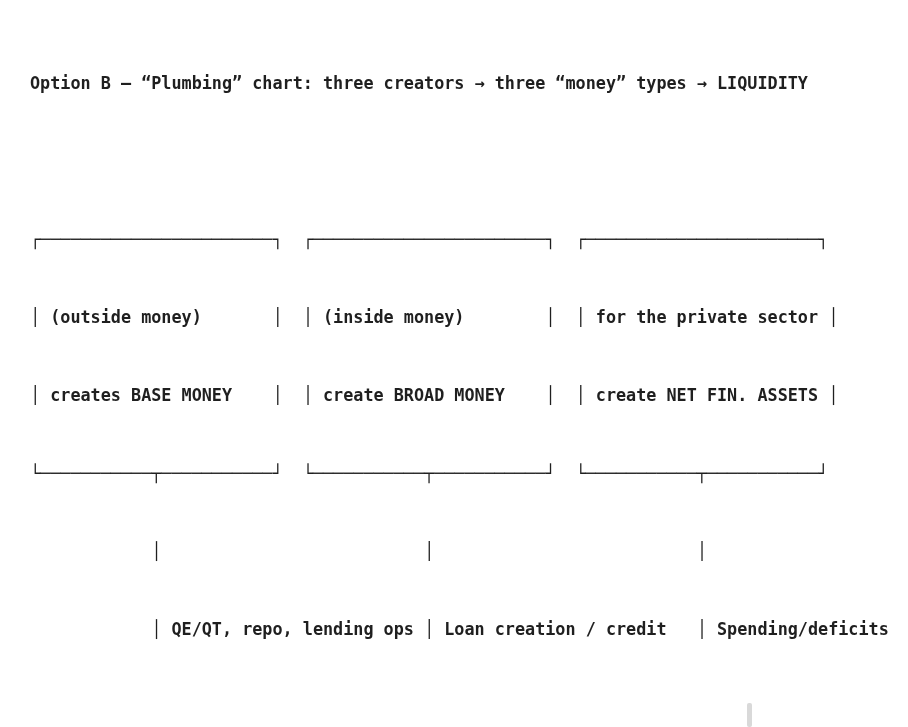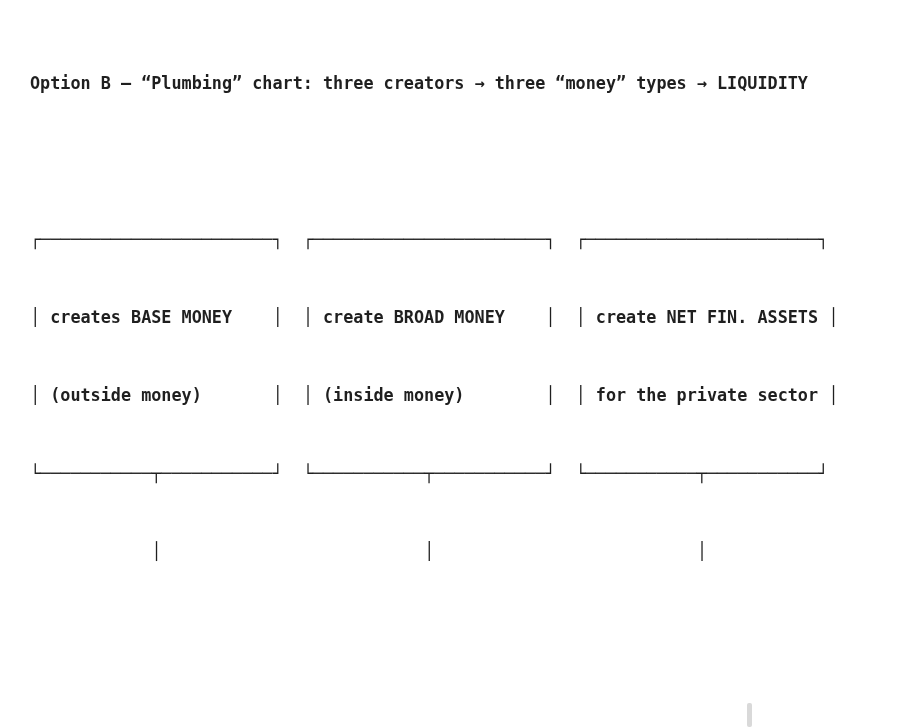--- a/index.html
+++ b/index.html
@@ -40,24 +40,25 @@
   }
 </style>
 </head>
 <body style="background: rgb(255, 255, 255);">
 
 <div class="screen">
   <div class="ascii" style="color: rgb(31, 31, 31);">
     <div class="line">Option B — “Plumbing” chart: three creators → three “money” types → LIQUIDITY</div>
     <div class="line"></div>
     <div class="line">┌───────────────────────┐  ┌───────────────────────┐  ┌───────────────────────┐</div>
+    <div class="line">│ (outside money)       │  │ (inside money)        │  │ for the private sector │</div>
     <div class="line">│ creates BASE MONEY    │  │ create BROAD MONEY    │  │ create NET FIN. ASSETS │</div>
-    <div class="line">│ (outside money)       │  │ (inside money)        │  │ for the private sector │</div>
     <div class="line">└───────────┬───────────┘  └───────────┬───────────┘  └───────────┬───────────┘</div>
     <div class="line">            │                          │                          │</div>
+    <div class="line">            │ QE/QT, repo, lending ops │ Loan creation / credit   │ Spending/deficits</div>
     
     
     
     
     
     
     
     
     
     

